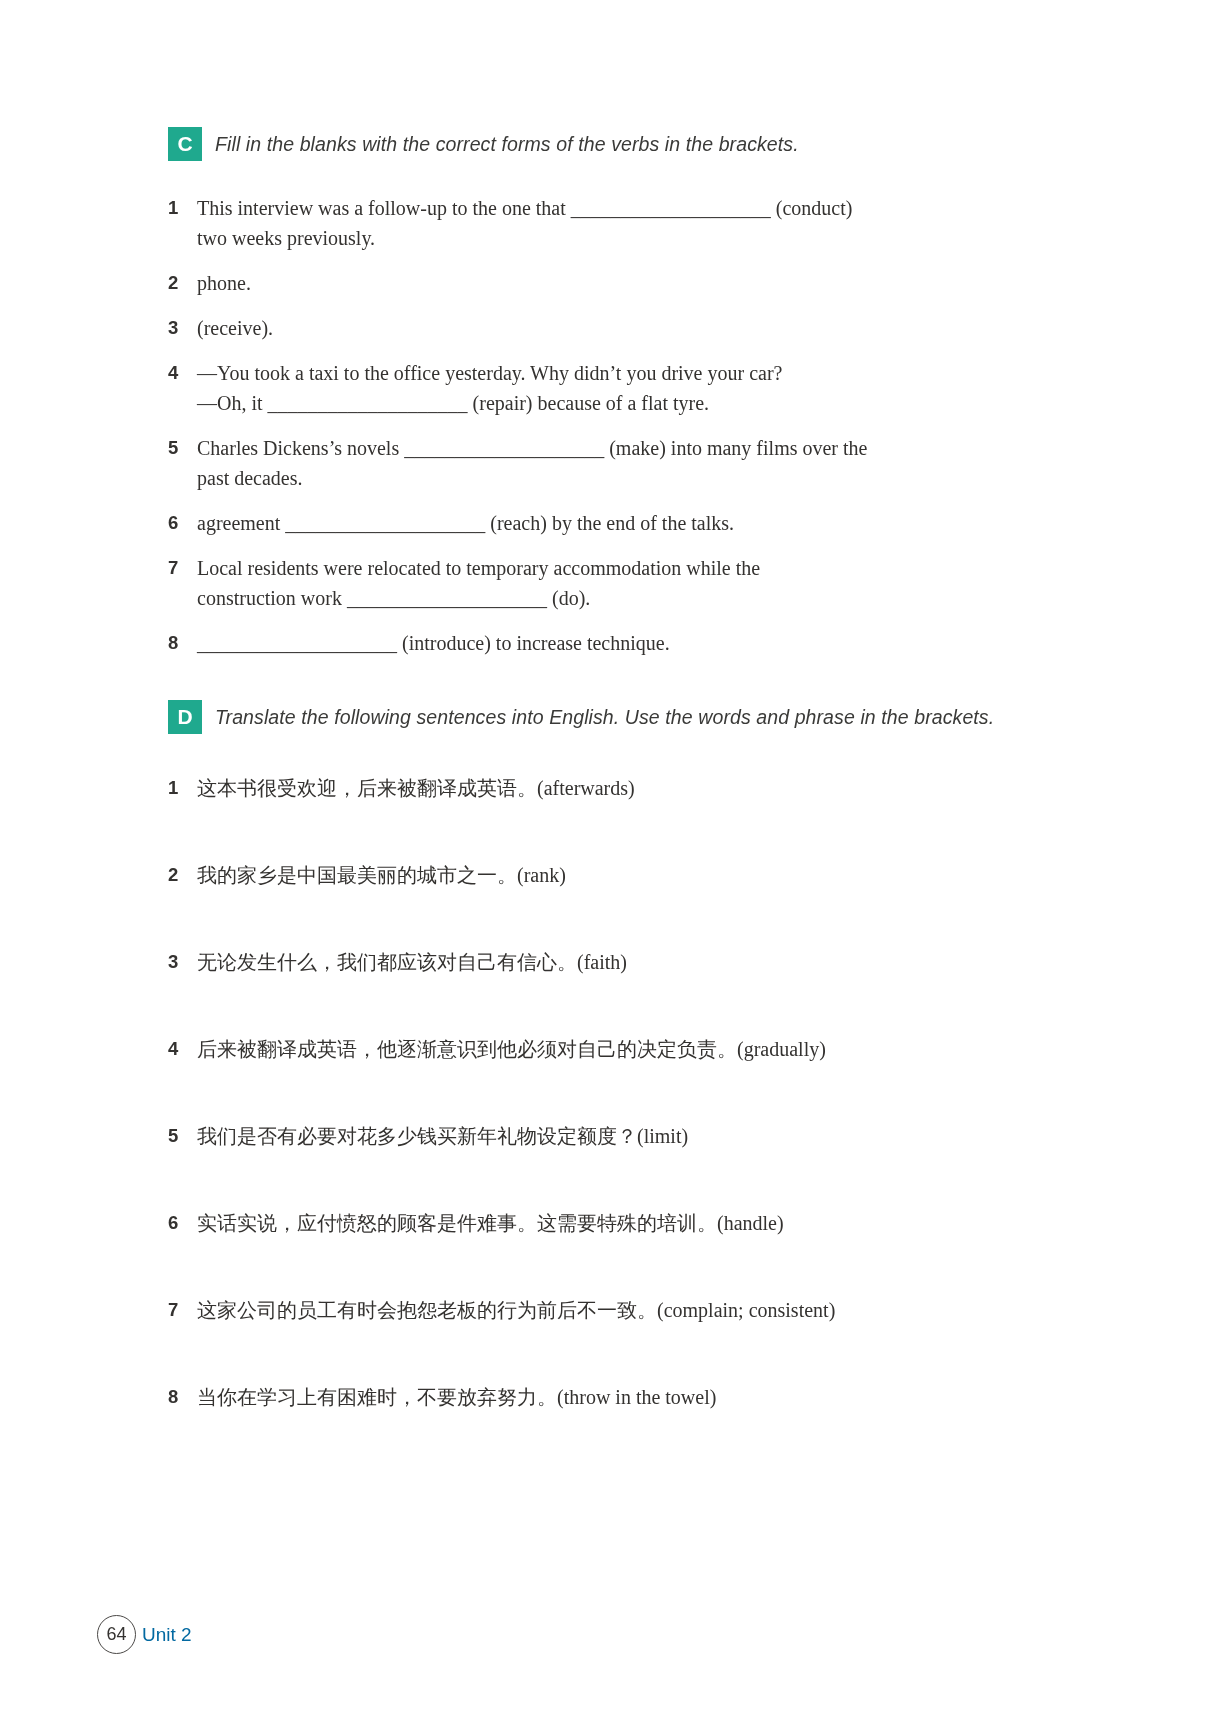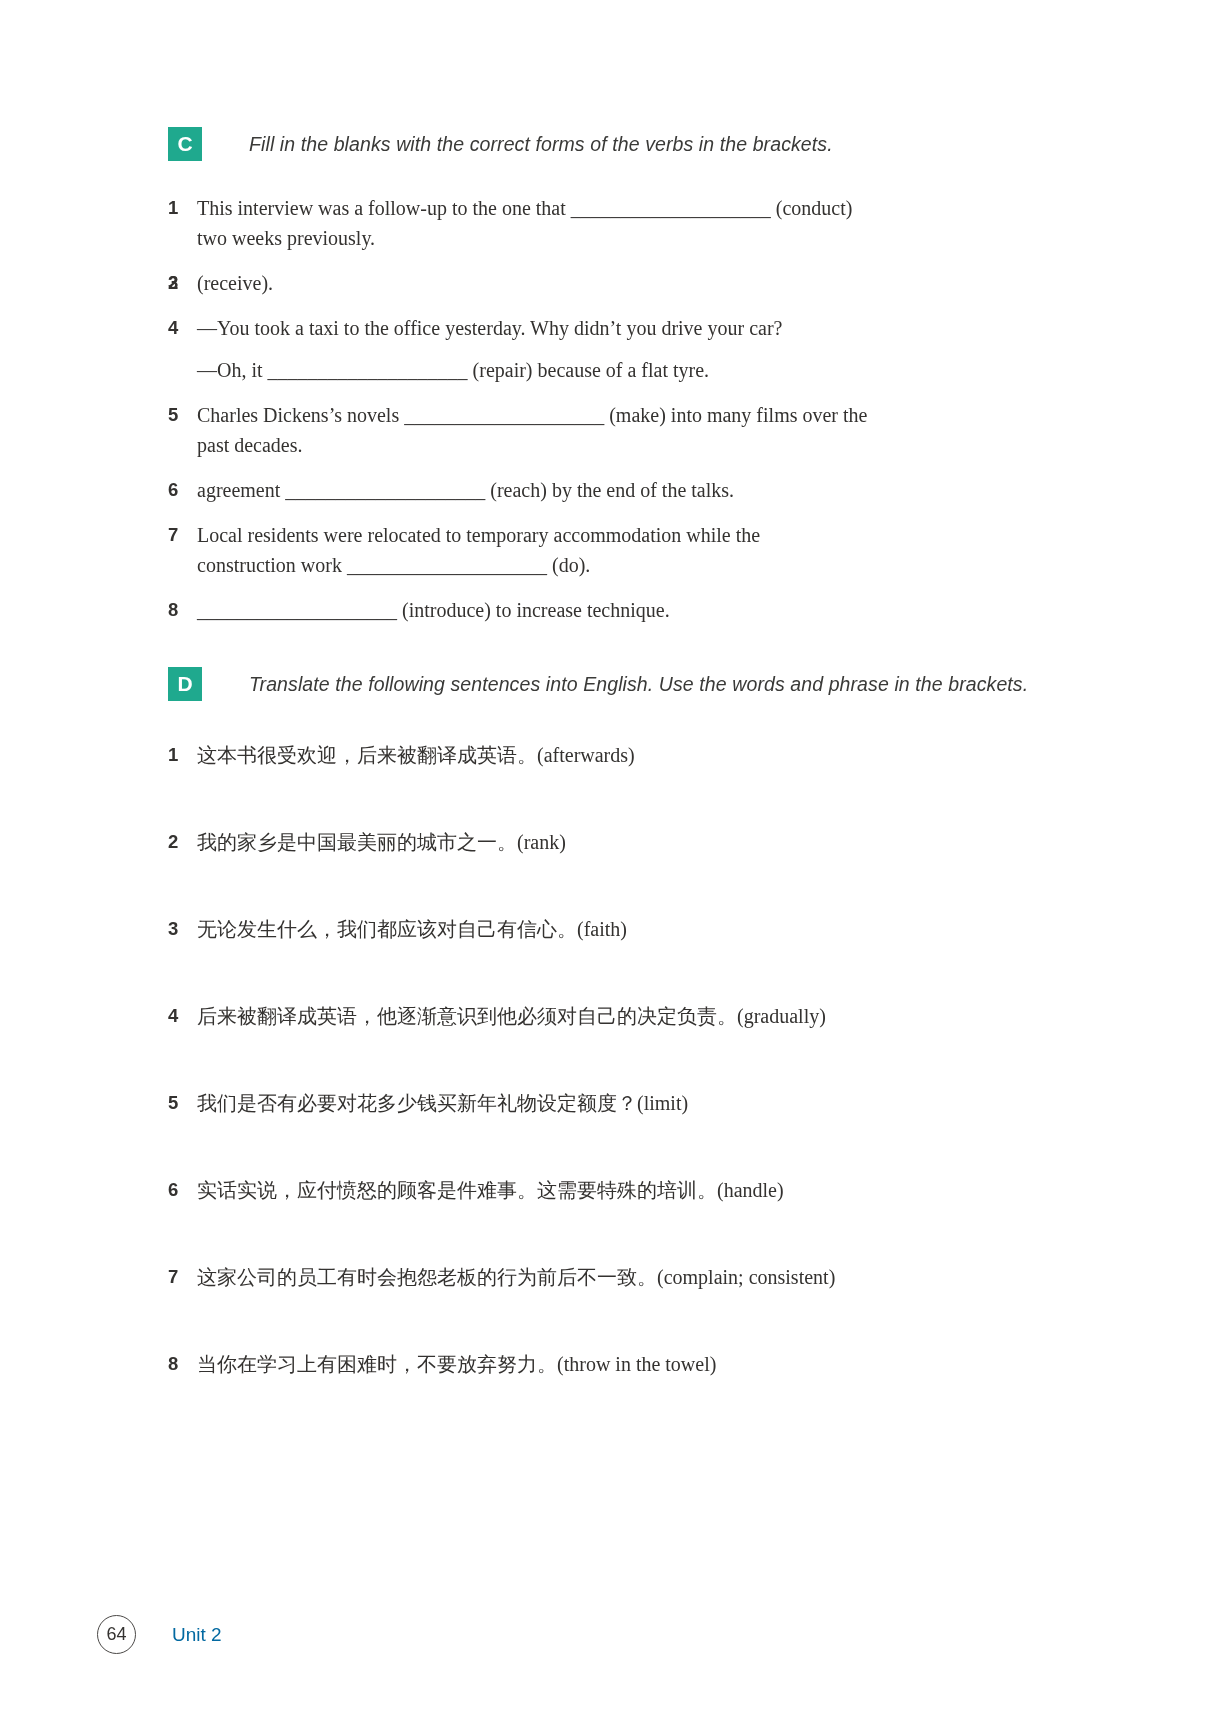--- a/index.html
+++ b/index.html
@@ -25,51 +25,51 @@
   .section-badge {
     width: 34px; height: 34px; flex: 0 0 34px;
     background: #1FA98E; color: #ffffff;
     font-family: "Liberation Sans", sans-serif;
     font-weight: 700; font-size: 21px;
     display: flex; align-items: center; justify-content: center;
   }
   .section-instruction {
     font-family: "Liberation Sans", sans-serif;
     font-style: italic; font-size: 19.5px;
-    color: #3a3a38; white-space: nowrap; letter-spacing: 0.1px; margin-left: 34px;
+    color: #3a3a38; white-space: nowrap; letter-spacing: 0.1px;
   }
 
   
   .item {
     position: relative;
     padding-left: 29px;
     font-size: 20px; line-height: 30px;
     margin-bottom: 15px;
   }
   .item-num {
     position: absolute; left: 0; top: 0;
     width: 22px; line-height: 30px;
     font-family: "Liberation Sans", sans-serif;
     font-weight: 700; font-size: 18.5px; color: #343230;
   }
   .line { white-space: nowrap; }
-  .line.gap-above { margin-top: 12px; }
+  .line.gap-above { }
 
   
   .section-d { margin-top: 42px; }
   .section-d .section-header { margin-bottom: 39px; }
   .d-item {
     margin-bottom: 57px;
     font-family: "Liberation Serif", "DejaVu Sans", serif;
   }
 
   
   .footer {
     position: absolute; left: 97px; top: 1615px;
-    display: flex; align-items: center; gap: 36px;
+    display: flex; align-items: center; gap: 6px;
   }
   .page-number {
     width: 39px; height: 39px;
     border: 1.6px solid #4b4947; border-radius: 50%;
     display: flex; align-items: center; justify-content: center;
     font-family: "Liberation Sans", sans-serif;
     font-size: 18px; color: #343230;
   }
   .unit-label {
     font-family: "Liberation Sans", sans-serif;
@@ -89,20 +89,21 @@
       </div>
 
       <div class="item">
         <span class="item-num">1</span>
         <div class="line">This interview was a follow-up to the one that ____________________ (conduct)</div>
         <div class="line">two weeks previously.</div>
       </div>
 
       <div class="item">
         <span class="item-num">2</span>
+        <div class="line">phone.</div>
       </div>
 
       <div class="item">
         <span class="item-num">3</span>
         <div class="line">(receive).</div>
       </div>
 
       <div class="item">
         <span class="item-num">4</span>
         <div class="line">—You took a taxi to the office yesterday. Why didn’t you drive your car?</div>

